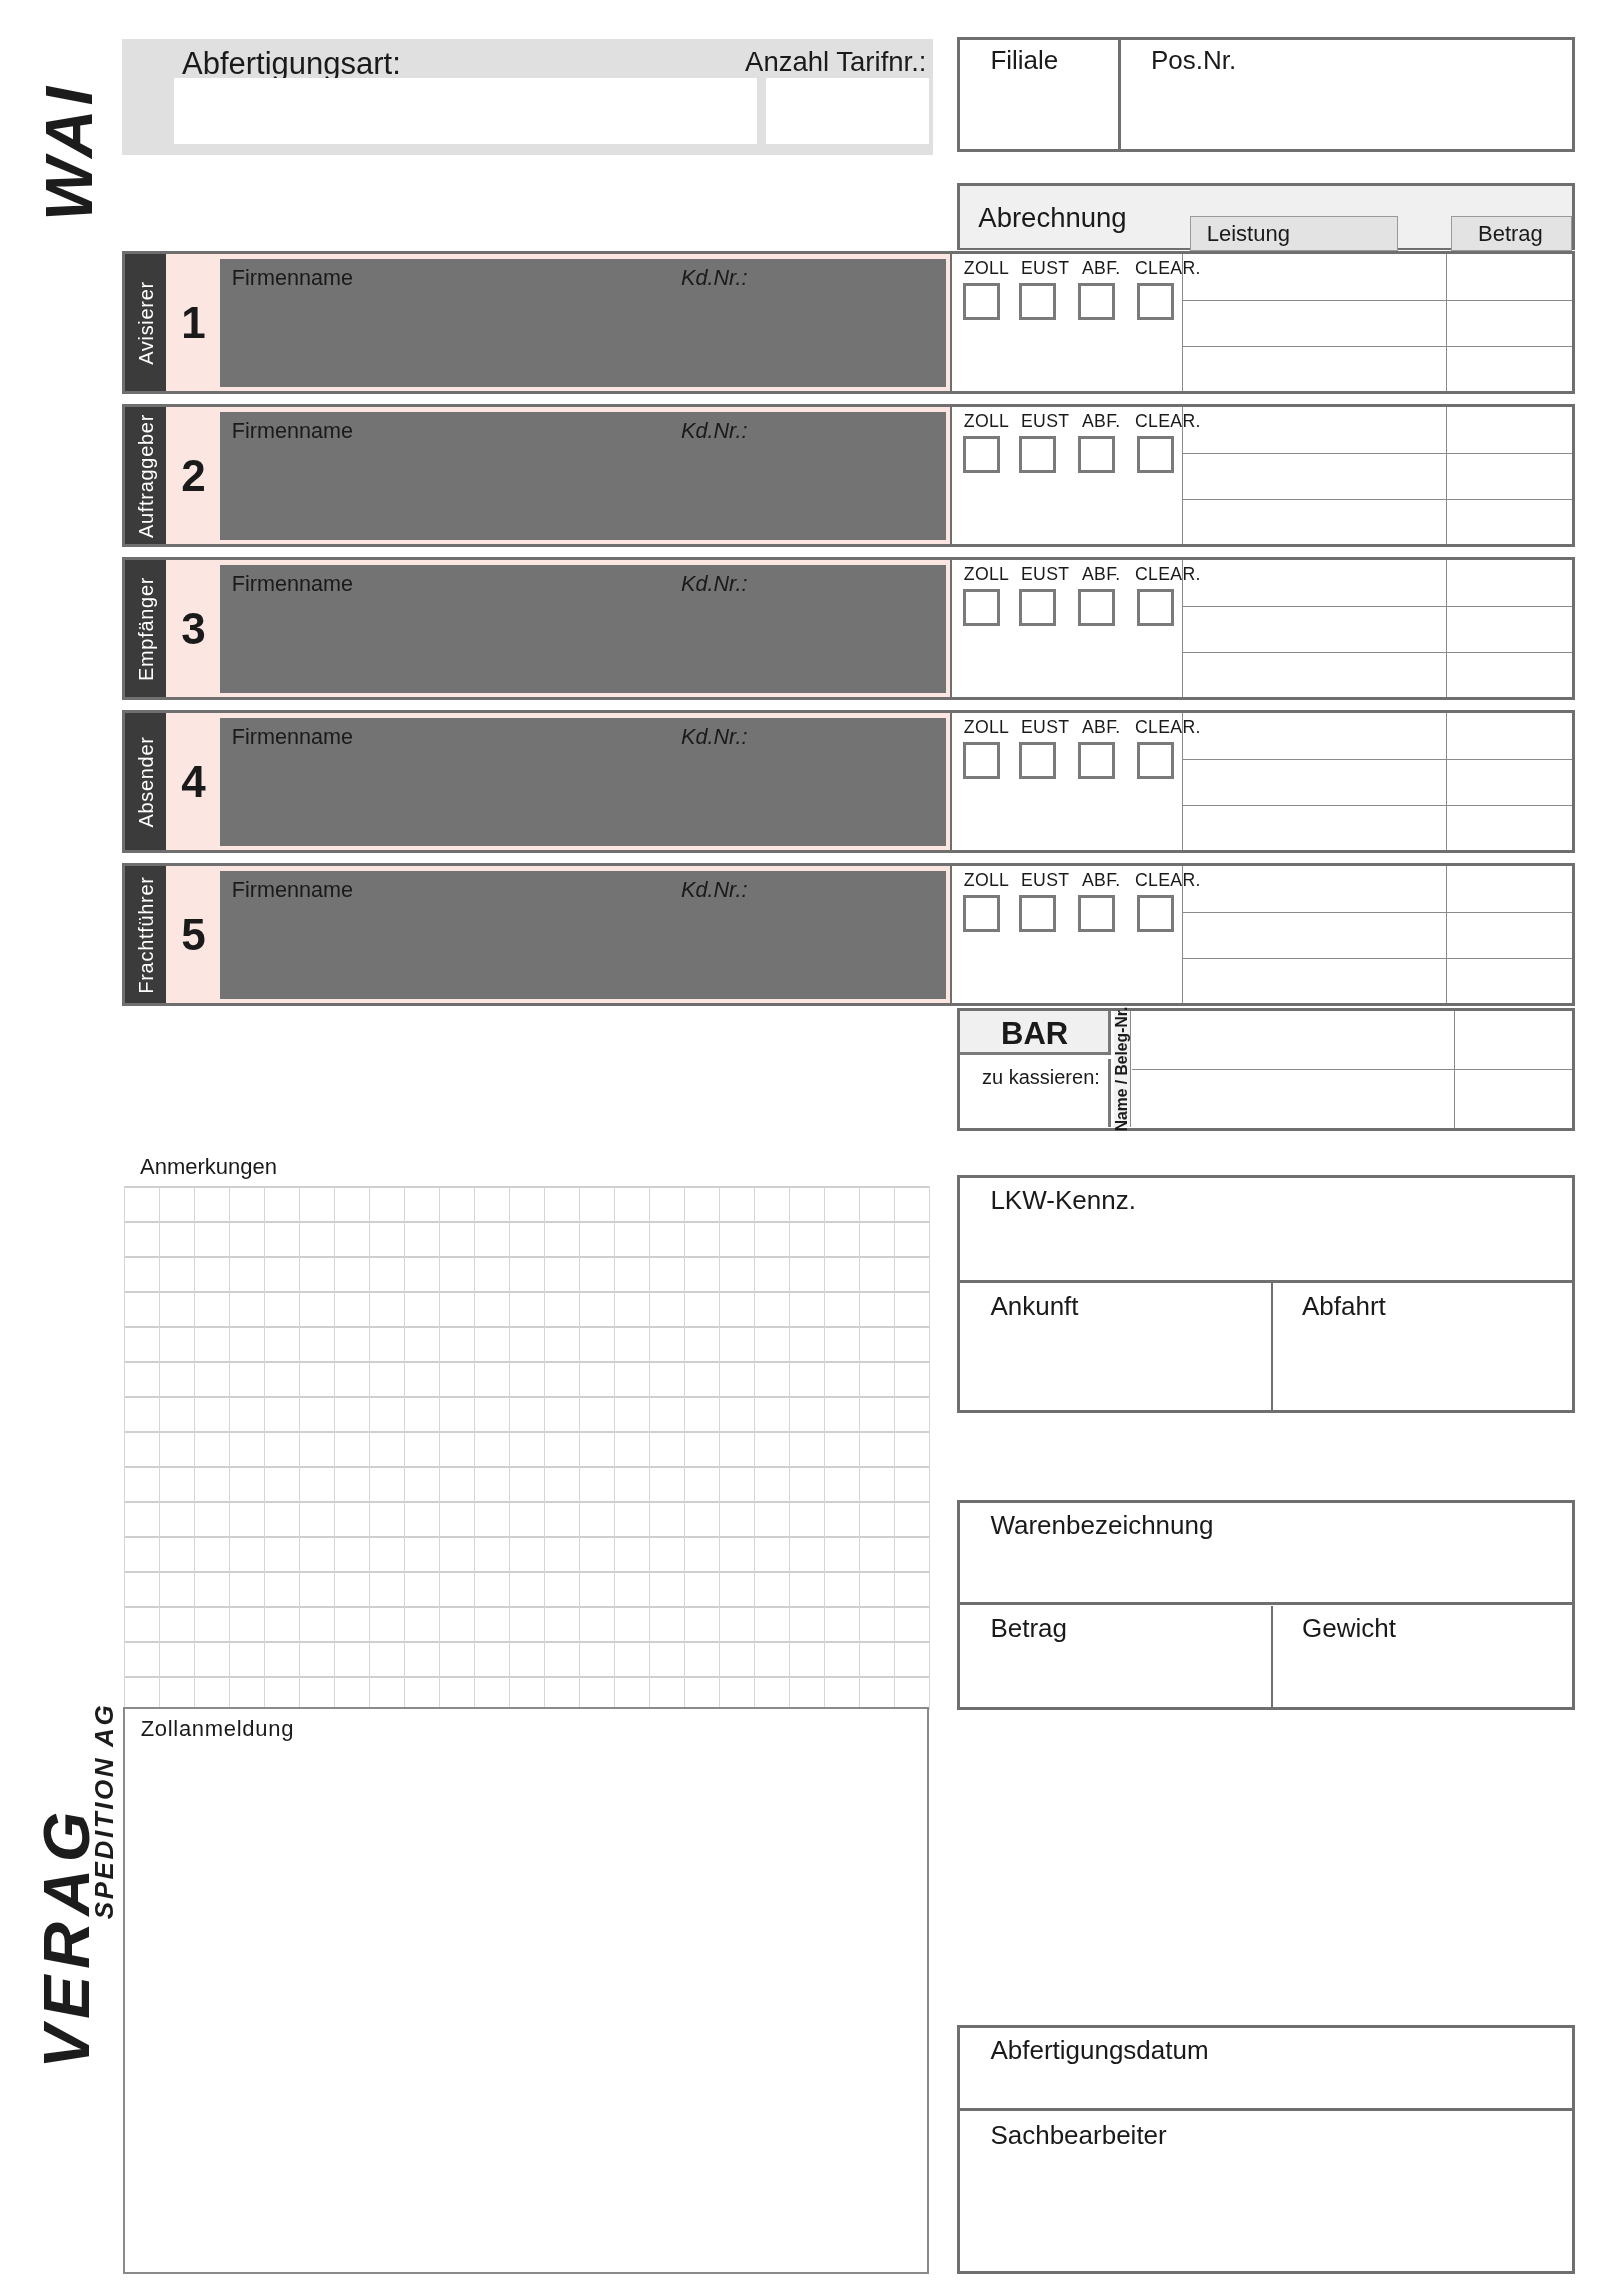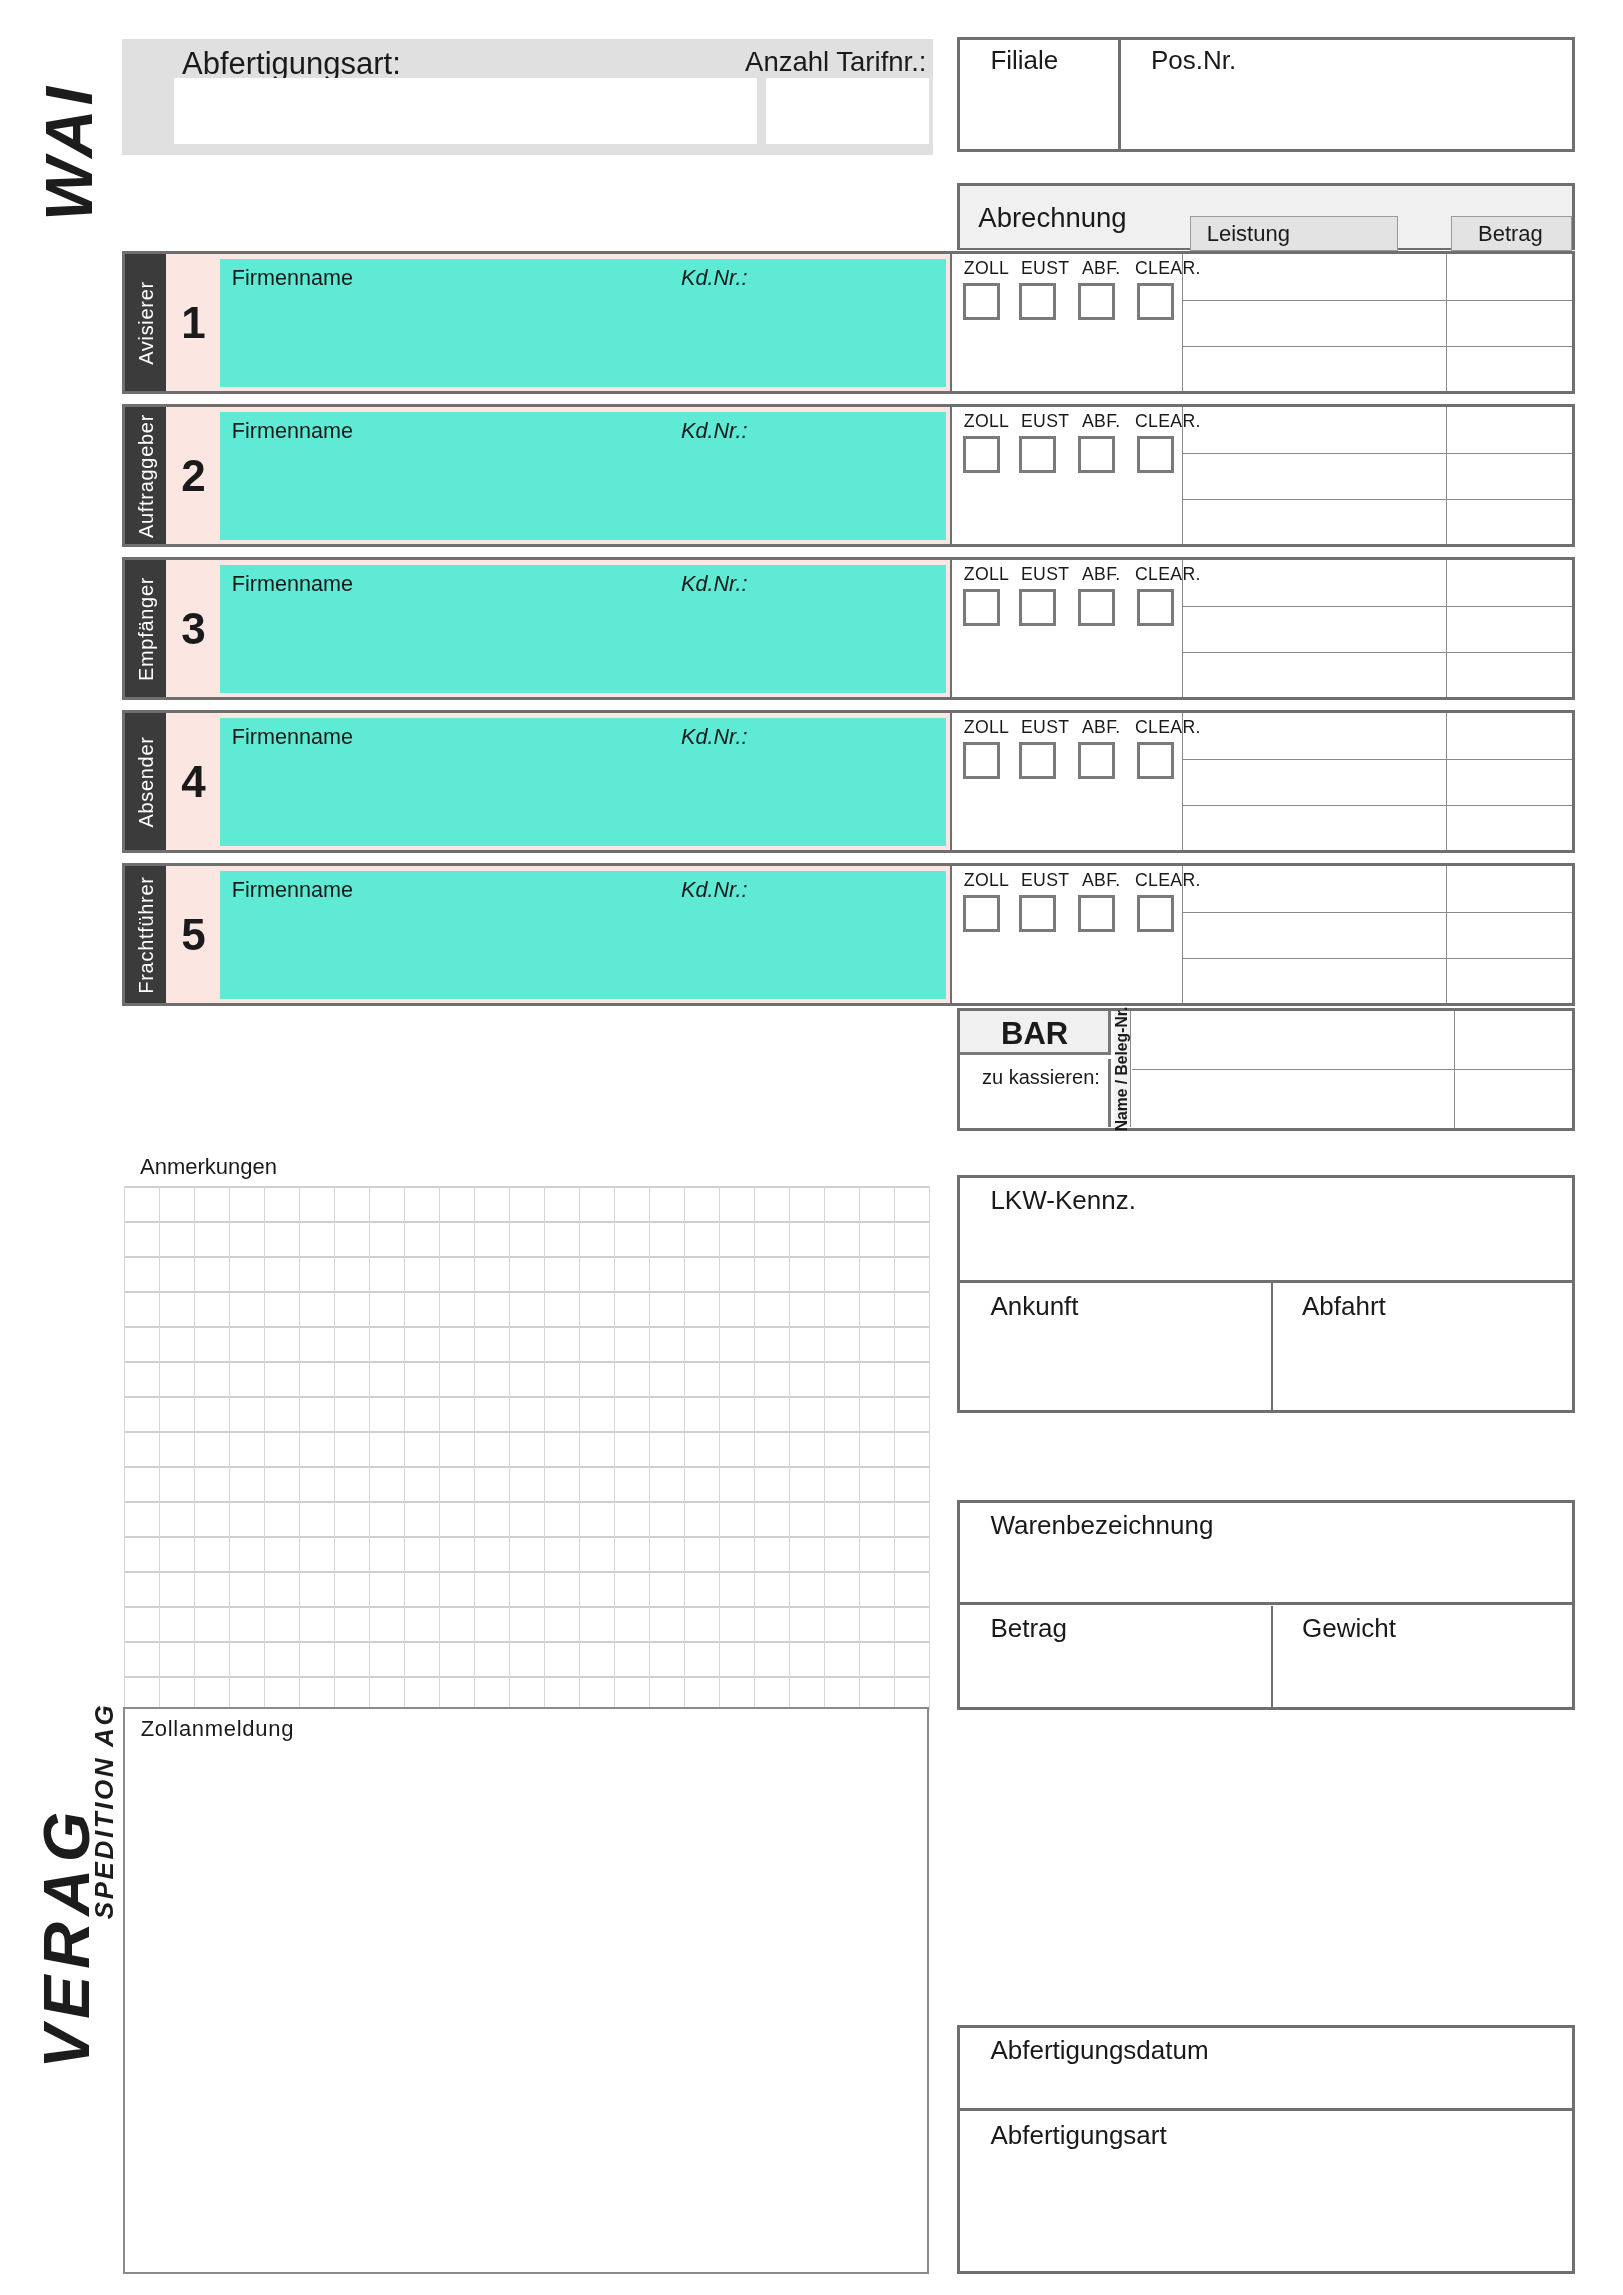--- a/index.html
+++ b/index.html
@@ -15,21 +15,21 @@
   .graypanel{background:#e0e0e0;}
   .whitefield{background:#ffffff;}
   .boxed{border:3.3px solid #6f6f6f;background:#fff;}
   
   .row{position:absolute;left:122px;width:1453px;height:143px;border:3.3px solid #6f6f6f;
        background:#fbe6e2;box-sizing:border-box;}
   .rolebox{position:absolute;left:0;top:0;bottom:0;width:41px;background:#3b3b3b;}
   .rolebox .vtext{color:#ffffff;font-size:20px;letter-spacing:0.7px;}
   .rownum{position:absolute;left:41px;top:0;bottom:0;width:55px;display:flex;
           align-items:center;justify-content:center;font-size:44px;font-weight:800;}
-  .rowwhite{position:absolute;left:95px;top:4.6px;width:726px;height:128px;background:#5eead4;text-align:right;}
+  .rowwhite{position:absolute;left:95px;top:4.6px;width:726px;height:128px;background:#737373;text-align:right;}
   .fn{position:absolute;left:11.8px;top:6.5px;font-size:21.6px;}
   .kd{position:absolute;left:461px;top:6.5px;font-size:21.6px;font-style:italic;}
   .rightzone{position:absolute;right:0;top:0;bottom:0;width:620px;background:#fff;
              border-left:2.6px solid #6f6f6f;}
   .cbl{position:absolute;top:3.9px;font-size:17.7px;letter-spacing:0.3px;}
   .cbx{position:absolute;top:29px;width:37px;height:37px;border:3.9px solid #7a7a7a;
        background:#fff;box-sizing:border-box;}
   .vdiv{position:absolute;top:0;bottom:0;width:1.3px;background:#8a8a8a;}
   .hsub{position:absolute;height:1.3px;background:#8a8a8a;}
   
@@ -256,21 +256,21 @@
   </div>
 
   <div class="abs" style="left:123px;top:1707px;width:806px;height:567px;border:2.6px solid #8a8a8a;background:#fff;">
     <span class="lbl" style="left:15.7px;top:6.5px;font-size:22px;letter-spacing:0.7px;">Zollanmeldung</span>
   </div>
 
   <div class="abs boxed" style="left:957px;top:2025px;width:618px;height:249px;">
     <span class="lbl sec-label" style="left:14.4px;top:6.5px;">Abfertigungsdatum</span>
     <div class="abs" style="left:0;top:0;right:0;height:80px;"></div>
     <div class="divider-h" style="top:80px;"></div>
-    <span class="lbl sec-label" style="left:14.4px;top:92px;">Abfertigungsart</span>
+    <span class="lbl sec-label" style="left:14.4px;top:92px;">Sachbearbeiter</span>
     <div class="abs" style="left:0;top:115px;right:0;bottom:0;"></div>
   </div>
 
   <div class="vwrap" style="left:33px;top:1734px;width:65px;height:406px;">
     <span class="vtext logo" style="font-size:65px;letter-spacing:6.5px;">VERAG</span>
   </div>
   <div class="vwrap" style="left:89px;top:1696px;width:30px;height:229px;">
     <span class="vtext logo" style="font-size:26px;font-weight:800;letter-spacing:2.6px;">SPEDITION AG</span>
   </div>
 

